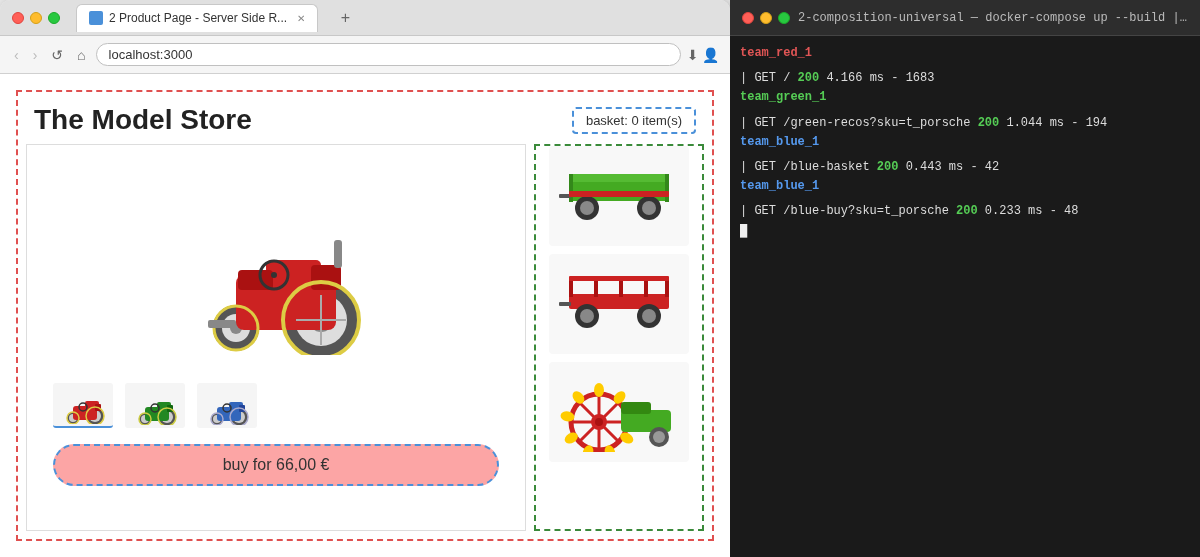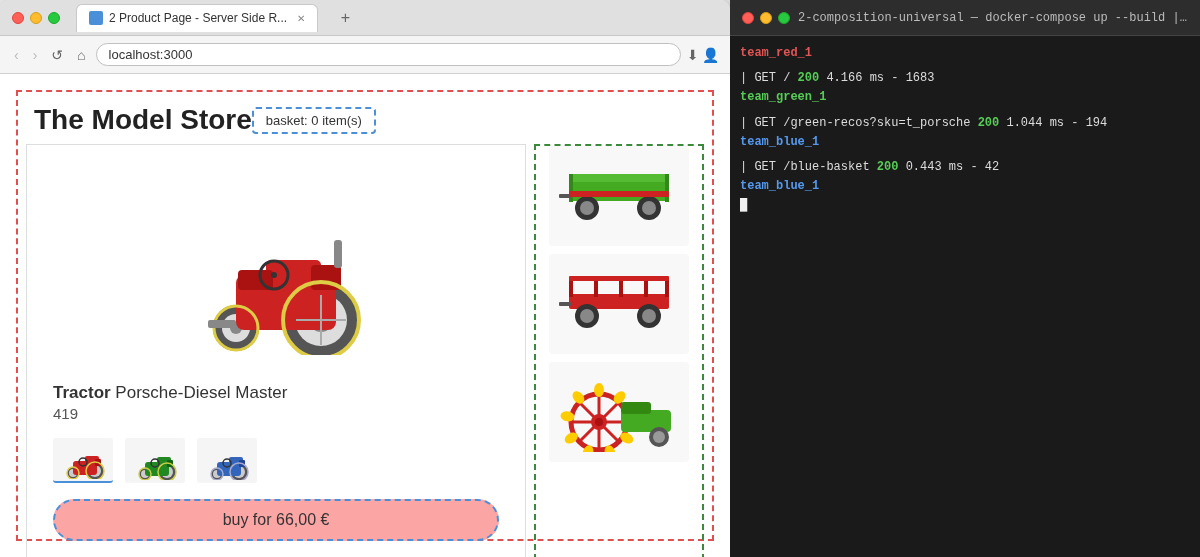--- a/index.html
+++ b/index.html
@@ -144,20 +144,21 @@
     .outer-border {
       border: 2px dashed #e05050;
       height: 100%;
       position: relative;
       display: flex;
       flex-direction: column;
     }
 
     .page-header {
       display: flex;
+      justify-content: space-between;
       align-items: center;
       padding: 12px 16px 8px 16px;
     }
 
     .store-title {
       font-size: 28px;
       font-weight: bold;
       color: #222;
     }
 
@@ -427,26 +428,20 @@
                 <line x1="130" y1="145" x2="155" y2="145" stroke="#aaa" stroke-width="2"></line>
                 <line x1="155" y1="145" x2="180" y2="145" stroke="#aaa" stroke-width="2"></line>
 
                 <ellipse cx="155" cy="145" rx="38" ry="38" fill="none" stroke="#ddcc44" stroke-width="4"></ellipse>
                 <ellipse cx="70" cy="153" rx="22" ry="22" fill="none" stroke="#ddcc44" stroke-width="3"></ellipse>
 
                 <rect x="42" y="145" width="28" height="8" rx="2" fill="#888"></rect>
               </svg>
             </div>
 
-            <div class="product-info">
-              <div class="product-name">
-                <span class="bold">Tractor</span><span> Porsche-Diesel Master</span>
-              </div>
-              <div class="product-id">419</div>
-            </div>
 
             <div class="thumbnail-row">
 
               <div class="thumb thumb-selected">
                 <svg width="52" height="38" viewBox="0 0 52 38">
                   <ellipse cx="38" cy="30" rx="9" ry="9" fill="#555"></ellipse>
                   <ellipse cx="38" cy="30" rx="6" ry="6" fill="#ccc"></ellipse>
                   <ellipse cx="16" cy="32" rx="6" ry="6" fill="#555"></ellipse>
                   <ellipse cx="16" cy="32" rx="4" ry="4" fill="#ccc"></ellipse>
                   <rect x="16" y="20" width="24" height="14" rx="3" fill="#cc2222"></rect>
@@ -596,18 +591,19 @@
     <div class="log-line">
       <span class="service-name service-green">team_green_1</span>
       <span class="log-text">| GET /green-recos?sku=t_porsche <span class="status-200">200</span> 1.044 ms - 194</span>
     </div>
     <div class="log-line">
       <span class="service-name service-blue">team_blue_1</span>
       <span class="log-text">| GET /blue-basket <span class="status-200">200</span> 0.443 ms - 42</span>
     </div>
     <div class="log-line">
       <span class="service-name service-blue">team_blue_1</span>
+      <span class="log-text">| GET /blue-buy?sku=t_porsche <span class="status-200">200</span> 0.233 ms - 48</span>
     </div>
     <div class="log-line">
       <span class="cursor-line">█</span>
     </div>
   </div>
 </div>
 
 </body></html>

